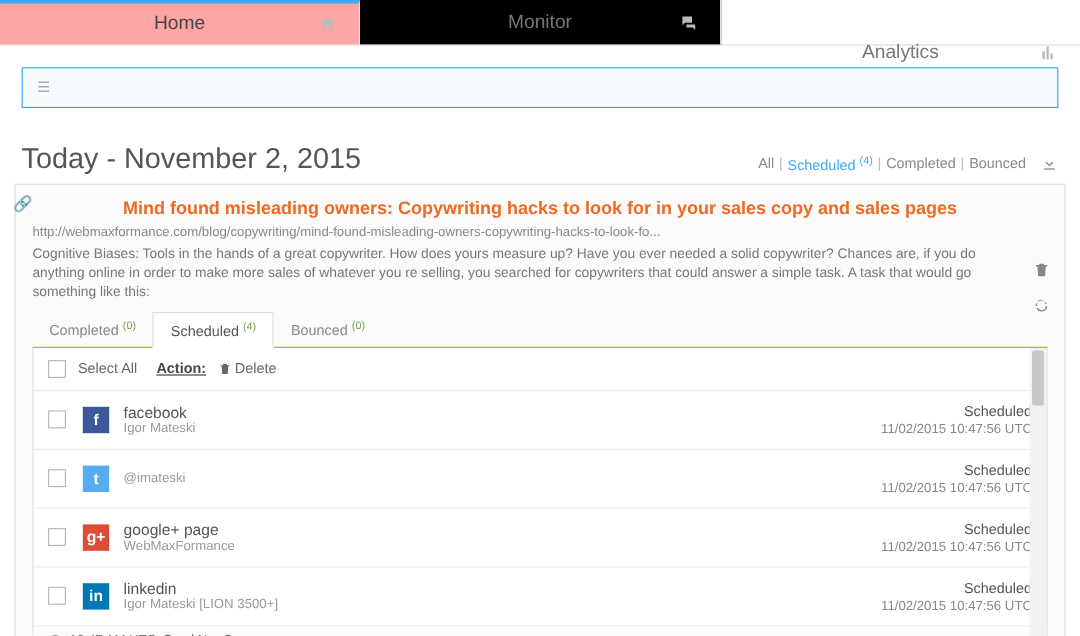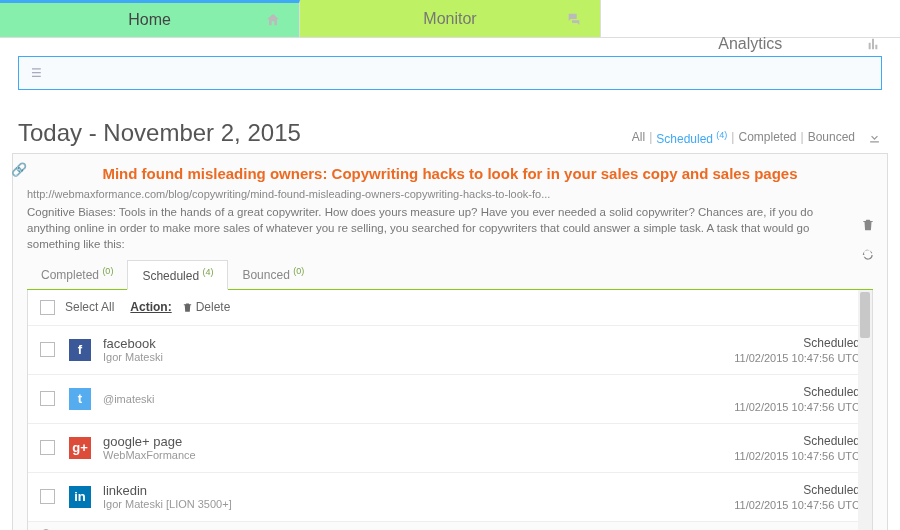--- a/index.html
+++ b/index.html
@@ -1,20 +1,20 @@
 <!DOCTYPE html>
 <html><head>
 <meta charset="utf-8">
 <style>
   * { box-sizing: border-box; margin: 0; padding: 0; }
   html, body { width: 900px; height: 530px; font-family: Arial, Helvetica, sans-serif; font-size: 13px; color: #555; background: #fff; overflow: hidden; }
   .tabs { display: flex; height: 38px; border-bottom: 1px solid #ddd; }
-  .tab { flex: 1; display: flex; align-items: center; justify-content: center; gap: 10px; font-size: 16px; color: #777; background: #bef264; border-right: 1px solid #ddd; position: relative; cursor: pointer; }
+  .tab { flex: 1; display: flex; align-items: center; justify-content: center; gap: 10px; font-size: 16px; color: #777; background: #000000; border-right: 1px solid #ddd; position: relative; cursor: pointer; }
   .tab:last-child { border-right: none; margin-top: 44px; }
-  .tab.active { background: #86efac; color: #444; border-top: 3px solid #3fa9f5; }
+  .tab.active { background: #fca5a5; color: #444; border-top: 3px solid #3fa9f5; }
   .tab .ticon { color: #bbb; position: absolute; right: 18px; }
   .compose-wrap { padding: 18px 18px 10px 18px; }
   .compose { border: 1px solid #3fa9f5; background: #f8fbfe; height: 34px; display: flex; align-items: center; padding: 0 12px; color: #aab; font-size: 12px; cursor: text; }
   .compose .burger { margin-right: 8px; color: #aab; }
   .hdr { display: flex; align-items: baseline; justify-content: space-between; padding: 8px 18px 6px 18px; }
   .hdr h1 { font-size: 24px; font-weight: 400; color: #555; margin-top: 11px; }
   .filters { font-size: 12px; color: #888; display: flex; gap: 4px; }
   .filters .sep { color: #bbb; }
   .filters .sched { color: #3fa9f5; }
   .filters .sup { font-size: 9px; vertical-align: super; }

